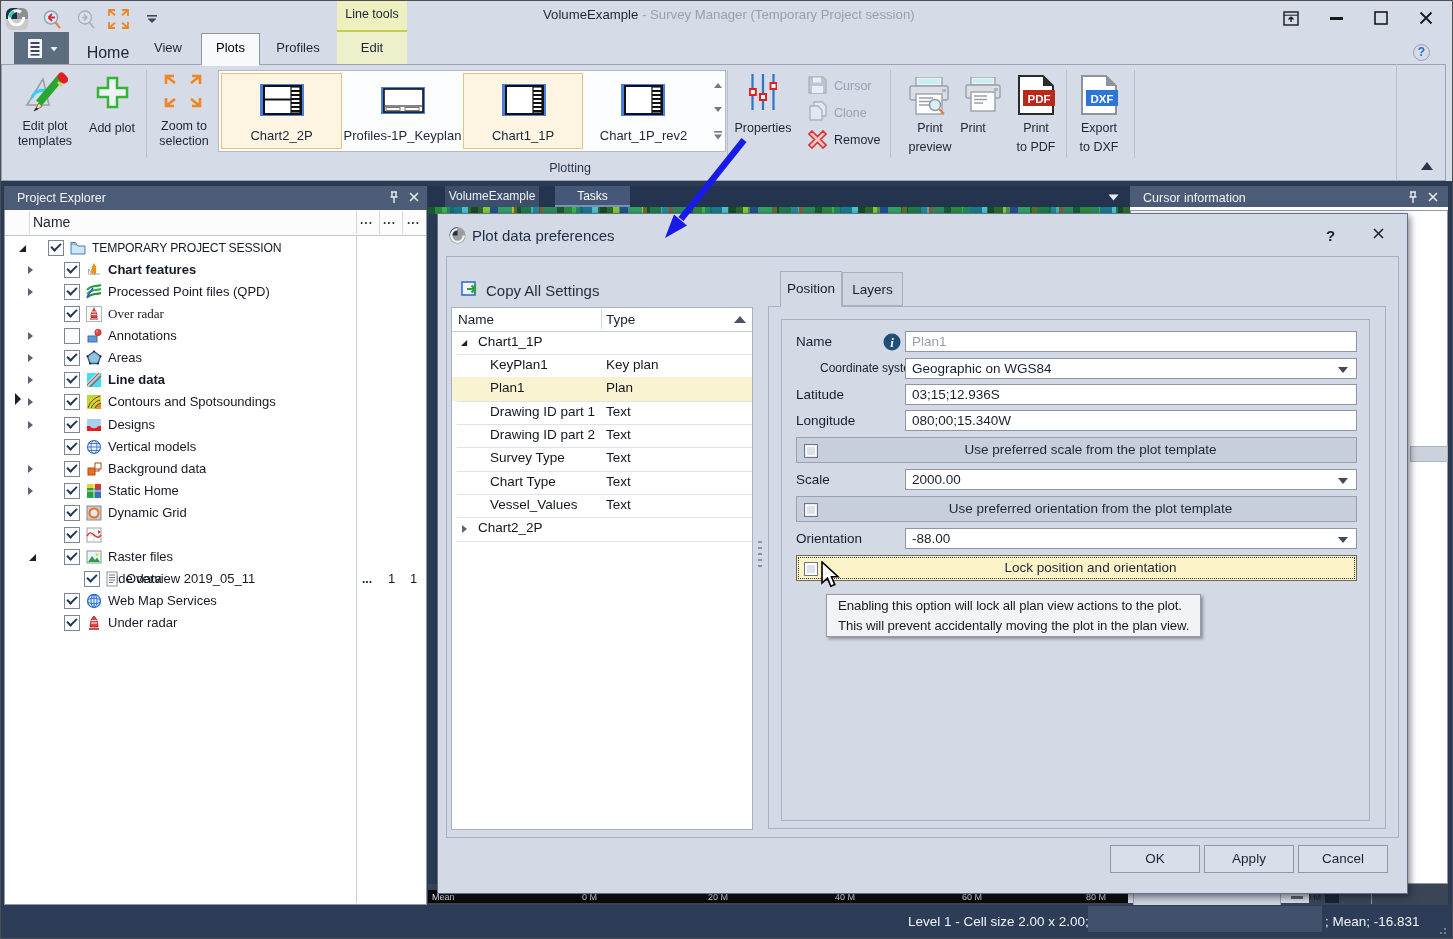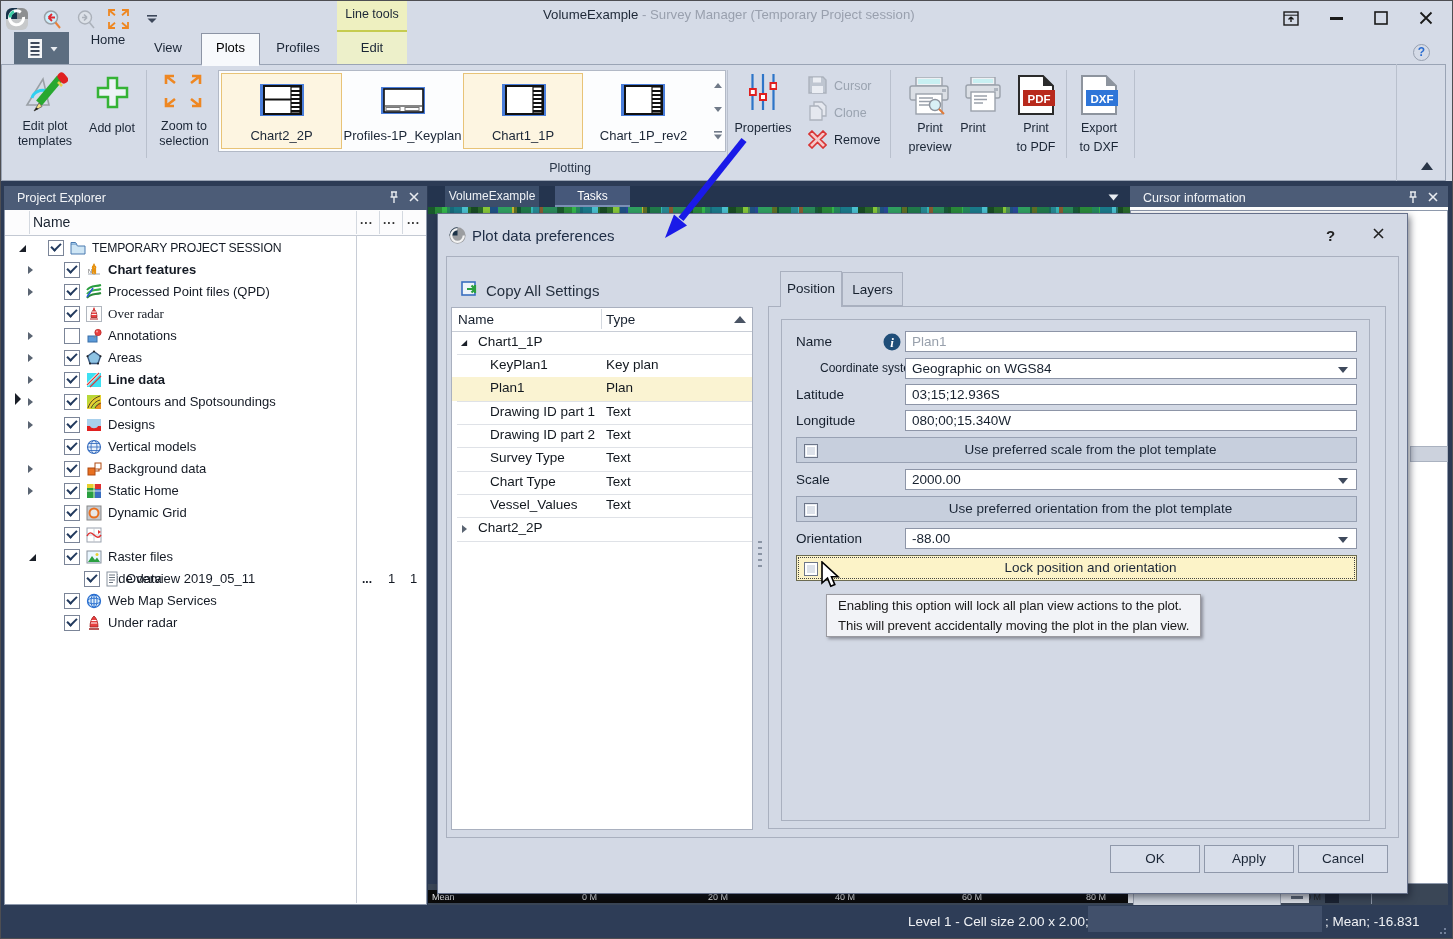--- a/index.html
+++ b/index.html
@@ -87,21 +87,21 @@
         <rect x="0" y="0" width="14" height="19" fill="#f5f6f8"></rect>
         <rect x="2.5" y="3" width="9" height="2" fill="#3c475a"></rect>
         <rect x="2.5" y="7" width="9" height="2" fill="#3c475a"></rect>
         <rect x="2.5" y="11" width="9" height="2" fill="#3c475a"></rect>
         <rect x="2.5" y="15" width="9" height="1.6" fill="#3c475a"></rect>
       </svg>
 <svg class="abs" style="left:50px;top:46px" width="8" height="6" viewBox="0 0 8 6">
         <path d="M0.5 1 h7 l-3.5 4.5 Z" fill="#e9ecf1"></path>
       </svg>
 </div>
-<div class="lbl" style="left:78px;top:32px;width:60px;font-size:13px">Home</div>
+<div class="lbl" style="left:78px;top:44px;width:60px;font-size:16px">Home</div>
 <div class="lbl" style="left:138px;top:40px;width:60px;font-size:13px">View</div>
 <div class="abs" style="left:201px;top:33px;width:59px;height:32px;background:#f7f9fc;border:1px solid #8c94a5;border-bottom:none;box-sizing:border-box"></div>
 <div class="lbl" style="left:201px;top:40px;width:59px;font-size:13px;color:#000">Plots</div>
 <div class="lbl" style="left:266px;top:40px;width:64px;font-size:13px">Profiles</div>
 
 <div class="abs" style="left:337px;top:0;width:70px;height:30px;background:#eef0c0;border-bottom:2px solid #c6cc4f"></div>
 <div class="lbl" style="left:337px;top:7px;width:70px;font-size:12.5px">Line tools</div>
 <div class="abs" style="left:337px;top:32px;width:70px;height:33px;background:#edf0ca"></div>
 <div class="lbl" style="left:337px;top:40px;width:70px;font-size:13px">Edit</div>
 

